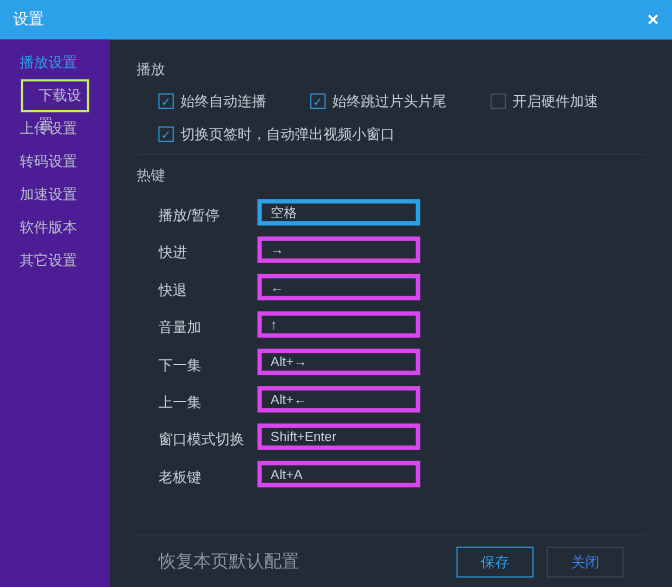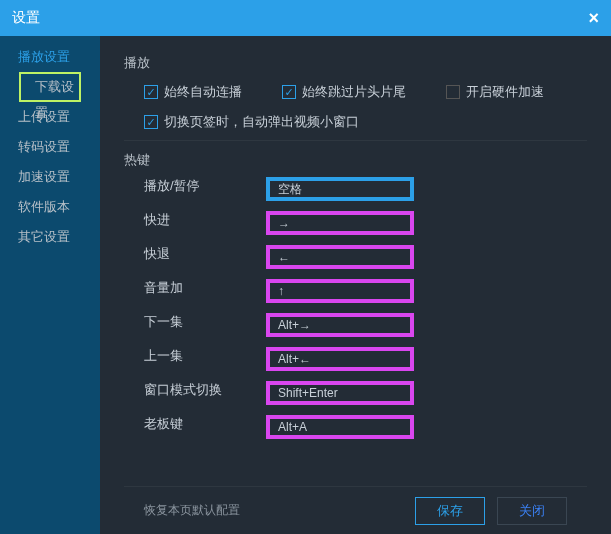--- a/index.html
+++ b/index.html
@@ -1,38 +1,38 @@
 <!DOCTYPE html>
 <html><head>
 <meta charset="utf-8">
 <style>
   * { box-sizing: border-box; margin: 0; padding: 0; }
   html, body { width: 611px; height: 534px; font-family: "Microsoft YaHei", sans-serif; font-size: 13px; color: #ccc; background: #1e2730; }
   .window { width: 611px; height: 534px; background: #232c36; display: flex; flex-direction: column; }
   .titlebar { height: 36px; background: #2ca0e8; display: flex; align-items: center; justify-content: space-between; padding: 16px 12px; color: #fff; font-size: 14px; }
   .titlebar .close { cursor: pointer; font-size: 18px; font-weight: bold; }
   .body { flex: 1; display: flex; min-height: 0; }
-  .sidebar { width: 100px; background: #0c4a6e; padding-top: 6px; display: flex; flex-direction: column; }
+  .sidebar { width: 100px; background: #4c1d95; padding-top: 6px; display: flex; flex-direction: column; }
   .side-item { height: 30px; line-height: 30px; text-align: left; padding-left: 18px; color: #b8c0c8; font-size: 13px; cursor: pointer; }
   .side-item.active { color: #2ca0e8; }
   .side-item.highlight { border: 2px solid #bef264; margin: 0 19px; padding-left: 14px; height: 30px; line-height: 26px; }
   .main { flex: 1; padding: 18px 24px 0 24px; display: flex; flex-direction: column; }
   .section-title { color: #b8c0c8; font-size: 13px; margin-bottom: 8px; }
   .sep { border: none; border-top: 1px solid #2e3740; margin: 6px 0 10px 0; }
   .checks { display: flex; flex-wrap: wrap; gap: 6px 40px; padding-left: 20px; }
   .check { display: flex; align-items: center; gap: 6px; color: #c8d0d8; font-size: 13px; height: 24px; cursor: pointer; }
   .cbox { width: 14px; height: 14px; border: 1px solid #555; display: flex; align-items: center; justify-content: center; font-size: 11px; color: #2ca0e8; }
   .cbox.checked { border-color: #2ca0e8; }
   .hotkeys { padding-left: 20px; display: flex; flex-direction: column; gap: 6px; }
-  .hk-row { display: flex; align-items: flex-start; height: 28px; gap: 32px; }
+  .hk-row { display: flex; align-items: flex-end; height: 28px; }
   .hk-label { width: 90px; color: #c8d0d8; font-size: 13px; }
   .hk-input { width: 148px; height: 24px; background: transparent; border: 4px solid #d946ef; color: #c8d0d8; padding: 0 8px; font-size: 12px; outline: none; }
   .hk-input.active { border-color: #2ca0e8; }
   .footer { height: 48px; border-top: 1px solid #2e3740; display: flex; align-items: center; justify-content: space-between; padding: 0 20px; }
-  .restore { color: #8a949e; font-size: 12px; cursor: pointer; }
+  .restore { color: #8a949e; font-size: 16px; cursor: pointer; }
   .btns { display: flex; gap: 12px; justify-content: space-between; }
   .btn { width: 70px; height: 28px; display: flex; align-items: center; justify-content: center; font-size: 13px; cursor: pointer; }
   .btn.save { border: 1px solid #2ca0e8; color: #2ca0e8; background: transparent; }
   .btn.cancel { border: 1px solid #3a4652; color: #3b82f6; background: transparent; }
   .content-scroll { flex: 1; overflow: hidden; }
 </style>
 </head>
 <body>
 
 <div class="window">

